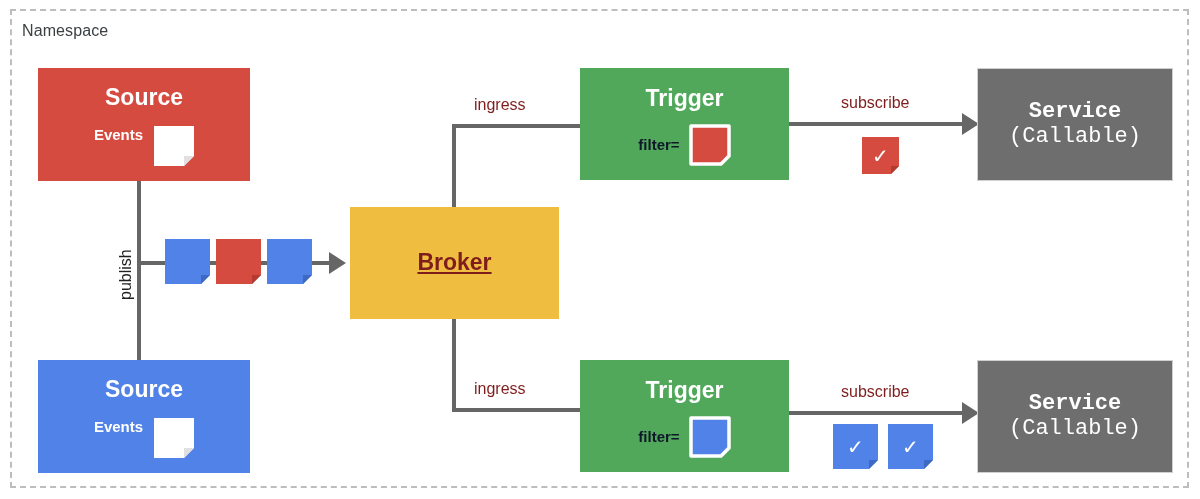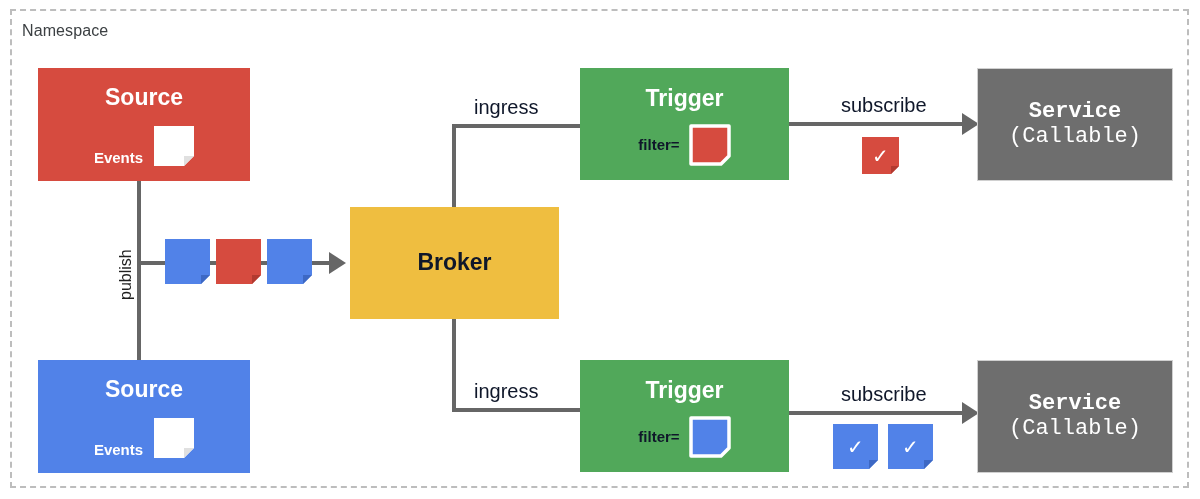--- a/index.html
+++ b/index.html
@@ -53,42 +53,43 @@
 
   
   .source-box {
     width: 212px;
     height: 113px;
     padding-top: 2px;
   }
   .source-box .node-title { font-size: 23px; margin-bottom: 16px; }
   .source-row {
     display: flex;
-    align-items: flex-end;
+    align-items: flex-start;
     gap: 11px;
   }
   .source-events-label {
     font-size: 15px;
     font-weight: bold;
     color: #ffffff;
   }
   #source-red  { left: 38px;  top: 68px;  background: #d64b3f; }
   #source-blue { left: 38px;  top: 360px; background: #5182e8; }
 
   
   #broker {
     left: 350px;
     top: 207px;
     width: 209px;
     height: 112px;
     background: #efbe40;
   }
   #broker .node-title {
-    color: #0f172a;
+    color: #7f1d1d;
     font-size: 23px;
+    text-decoration: underline;
   }
 
   
   .trigger-box {
     width: 209px;
     height: 112px;
     background: #51a85a;
     padding-top: 4px;
   }
   .trigger-box .node-title { font-size: 23px; margin-bottom: 12px; text-align: center; }
@@ -156,22 +157,22 @@
     position: absolute;
     width: 0;
     height: 0;
     border-top: 11px solid transparent;
     border-bottom: 11px solid transparent;
     border-left: 17px solid #666666;
   }
 
   .edge-label {
     position: absolute;
-    font-size: 20px;
-    color: #0f172a;
+    font-size: 16px;
+    color: #7f1d1d;
     white-space: nowrap;
   }
   .edge-label-vertical {
     position: absolute;
     font-size: 16px;
     color: #1f1f1f;
     white-space: nowrap;
     transform: rotate(-90deg);
     transform-origin: left top;
   }

